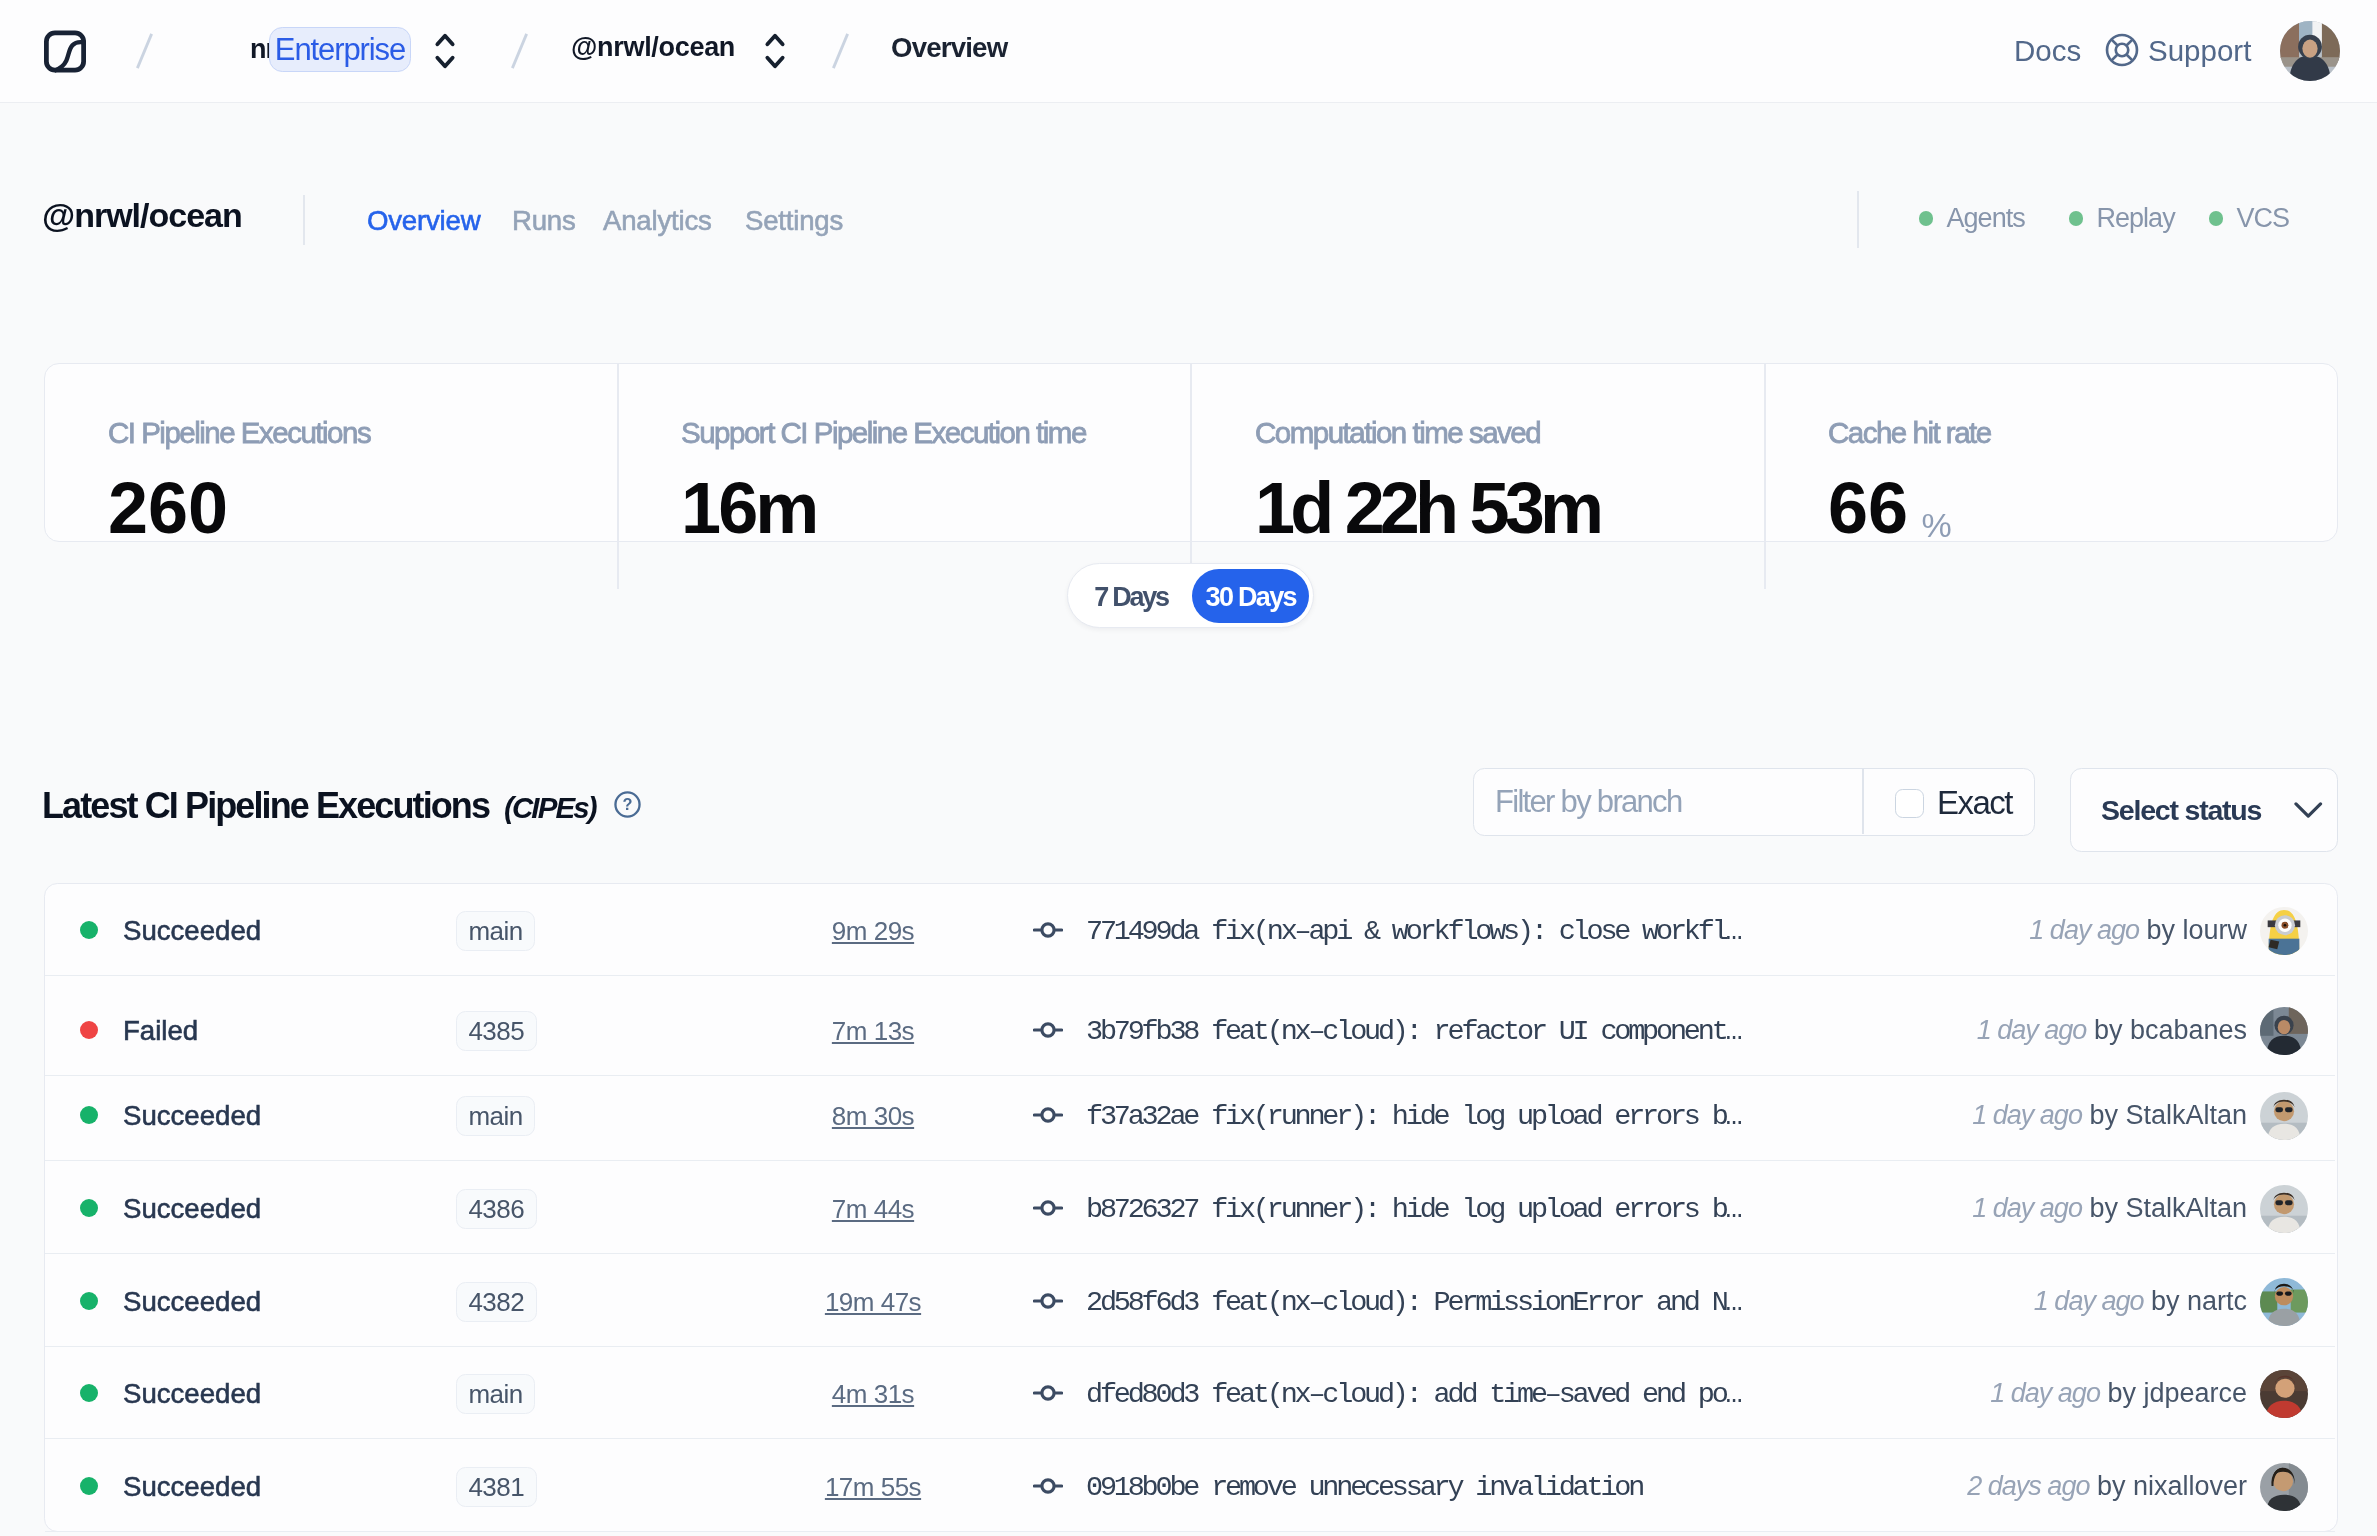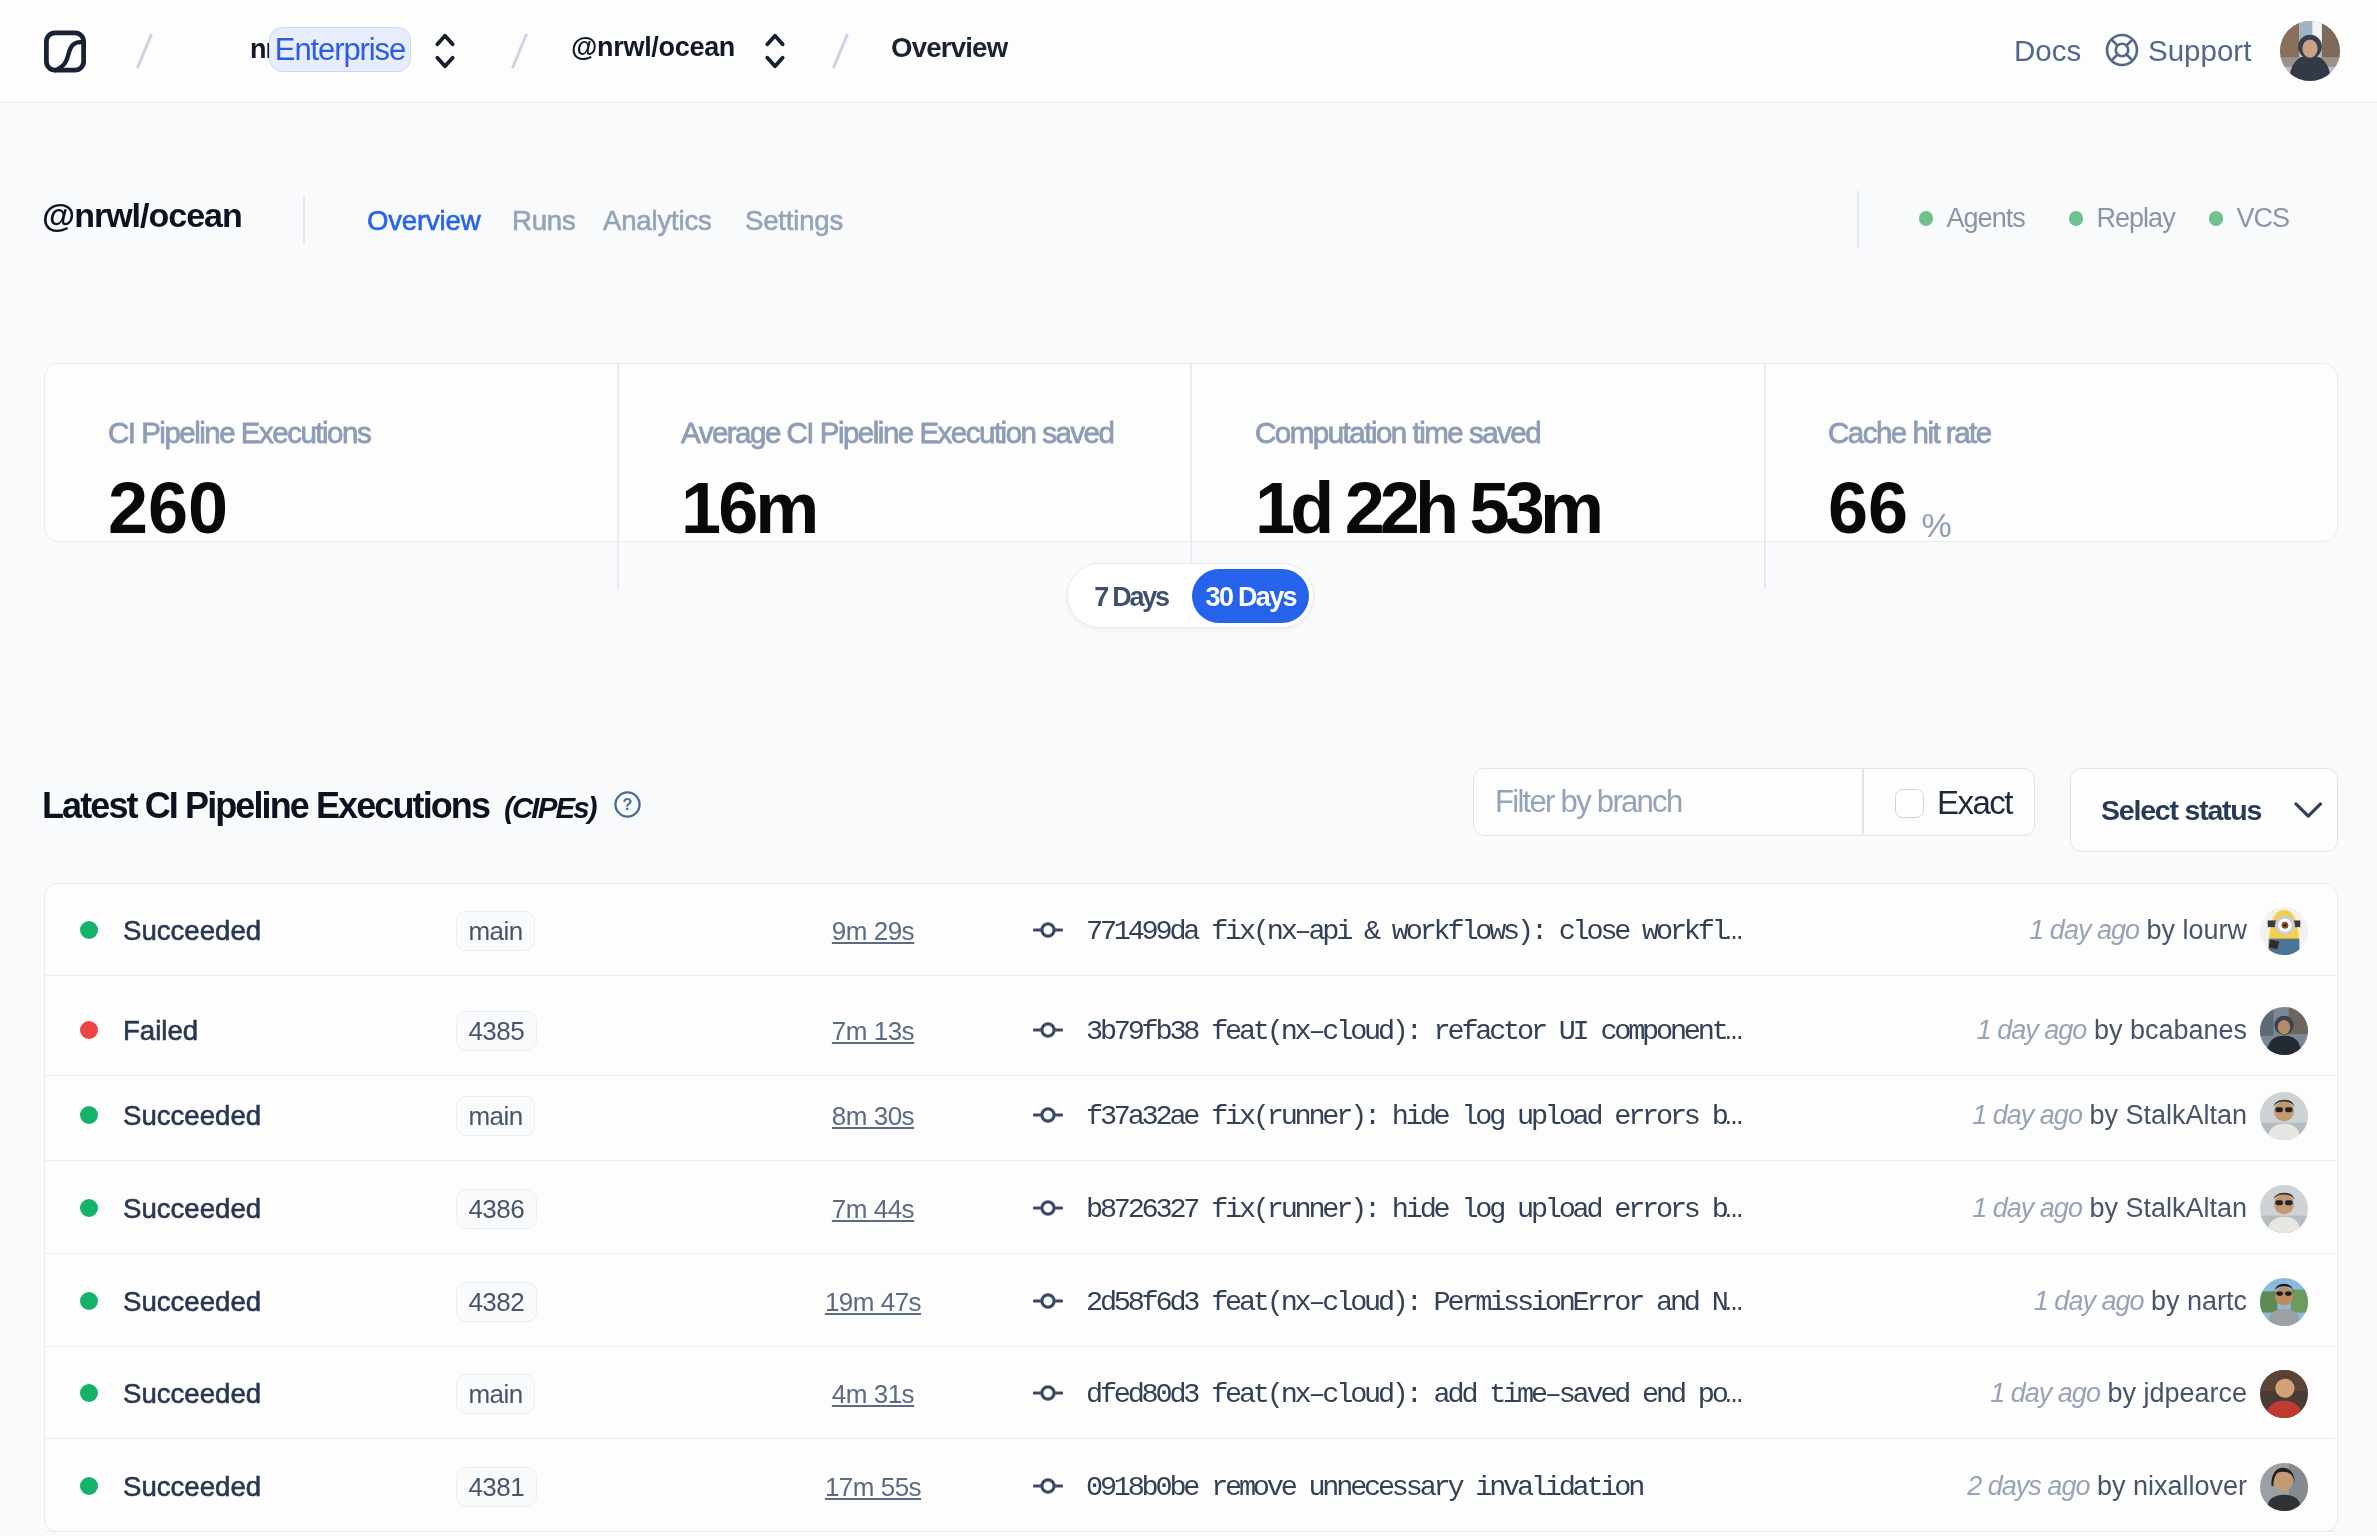--- a/index.html
+++ b/index.html
@@ -127,21 +127,21 @@
 <span class="st-item" style="left:1919px"><span class="st-dot"></span>Agents</span>
 <span class="st-item" style="left:2069px"><span class="st-dot"></span>Replay</span>
 <span class="st-item" style="left:2209px"><span class="st-dot"></span>VCS</span>
 
 <div class="stats">
   <div class="stat-div" style="left:572px"></div>
   <div class="stat-div" style="left:1145px"></div>
   <div class="stat-div" style="left:1719px"></div>
   <div class="stat-label" style="left:63px">CI Pipeline Executions</div>
   <div class="stat-value" style="left:63px">260</div>
-  <div class="stat-label" style="left:636px">Average CI Pipeline Execution saved</div>
+  <div class="stat-label" style="left:636px">Support CI Pipeline Execution time</div>
   <div class="stat-value" style="left:636px;letter-spacing:-2.9px">16m</div>
   <div class="stat-label" style="left:1210px">Computation time saved</div>
   <div class="stat-value" style="left:1210px;letter-spacing:-4.8px">1d 22h 53m</div>
   <div class="stat-label" style="left:1783px">Cache hit rate</div>
   <div class="stat-value" style="left:1783px">66<span class="pct">%</span></div>
 </div>
 <div class="toggle">
   <div class="tg7">7 Days</div>
   <div class="tg30">30 Days</div>
 </div>

